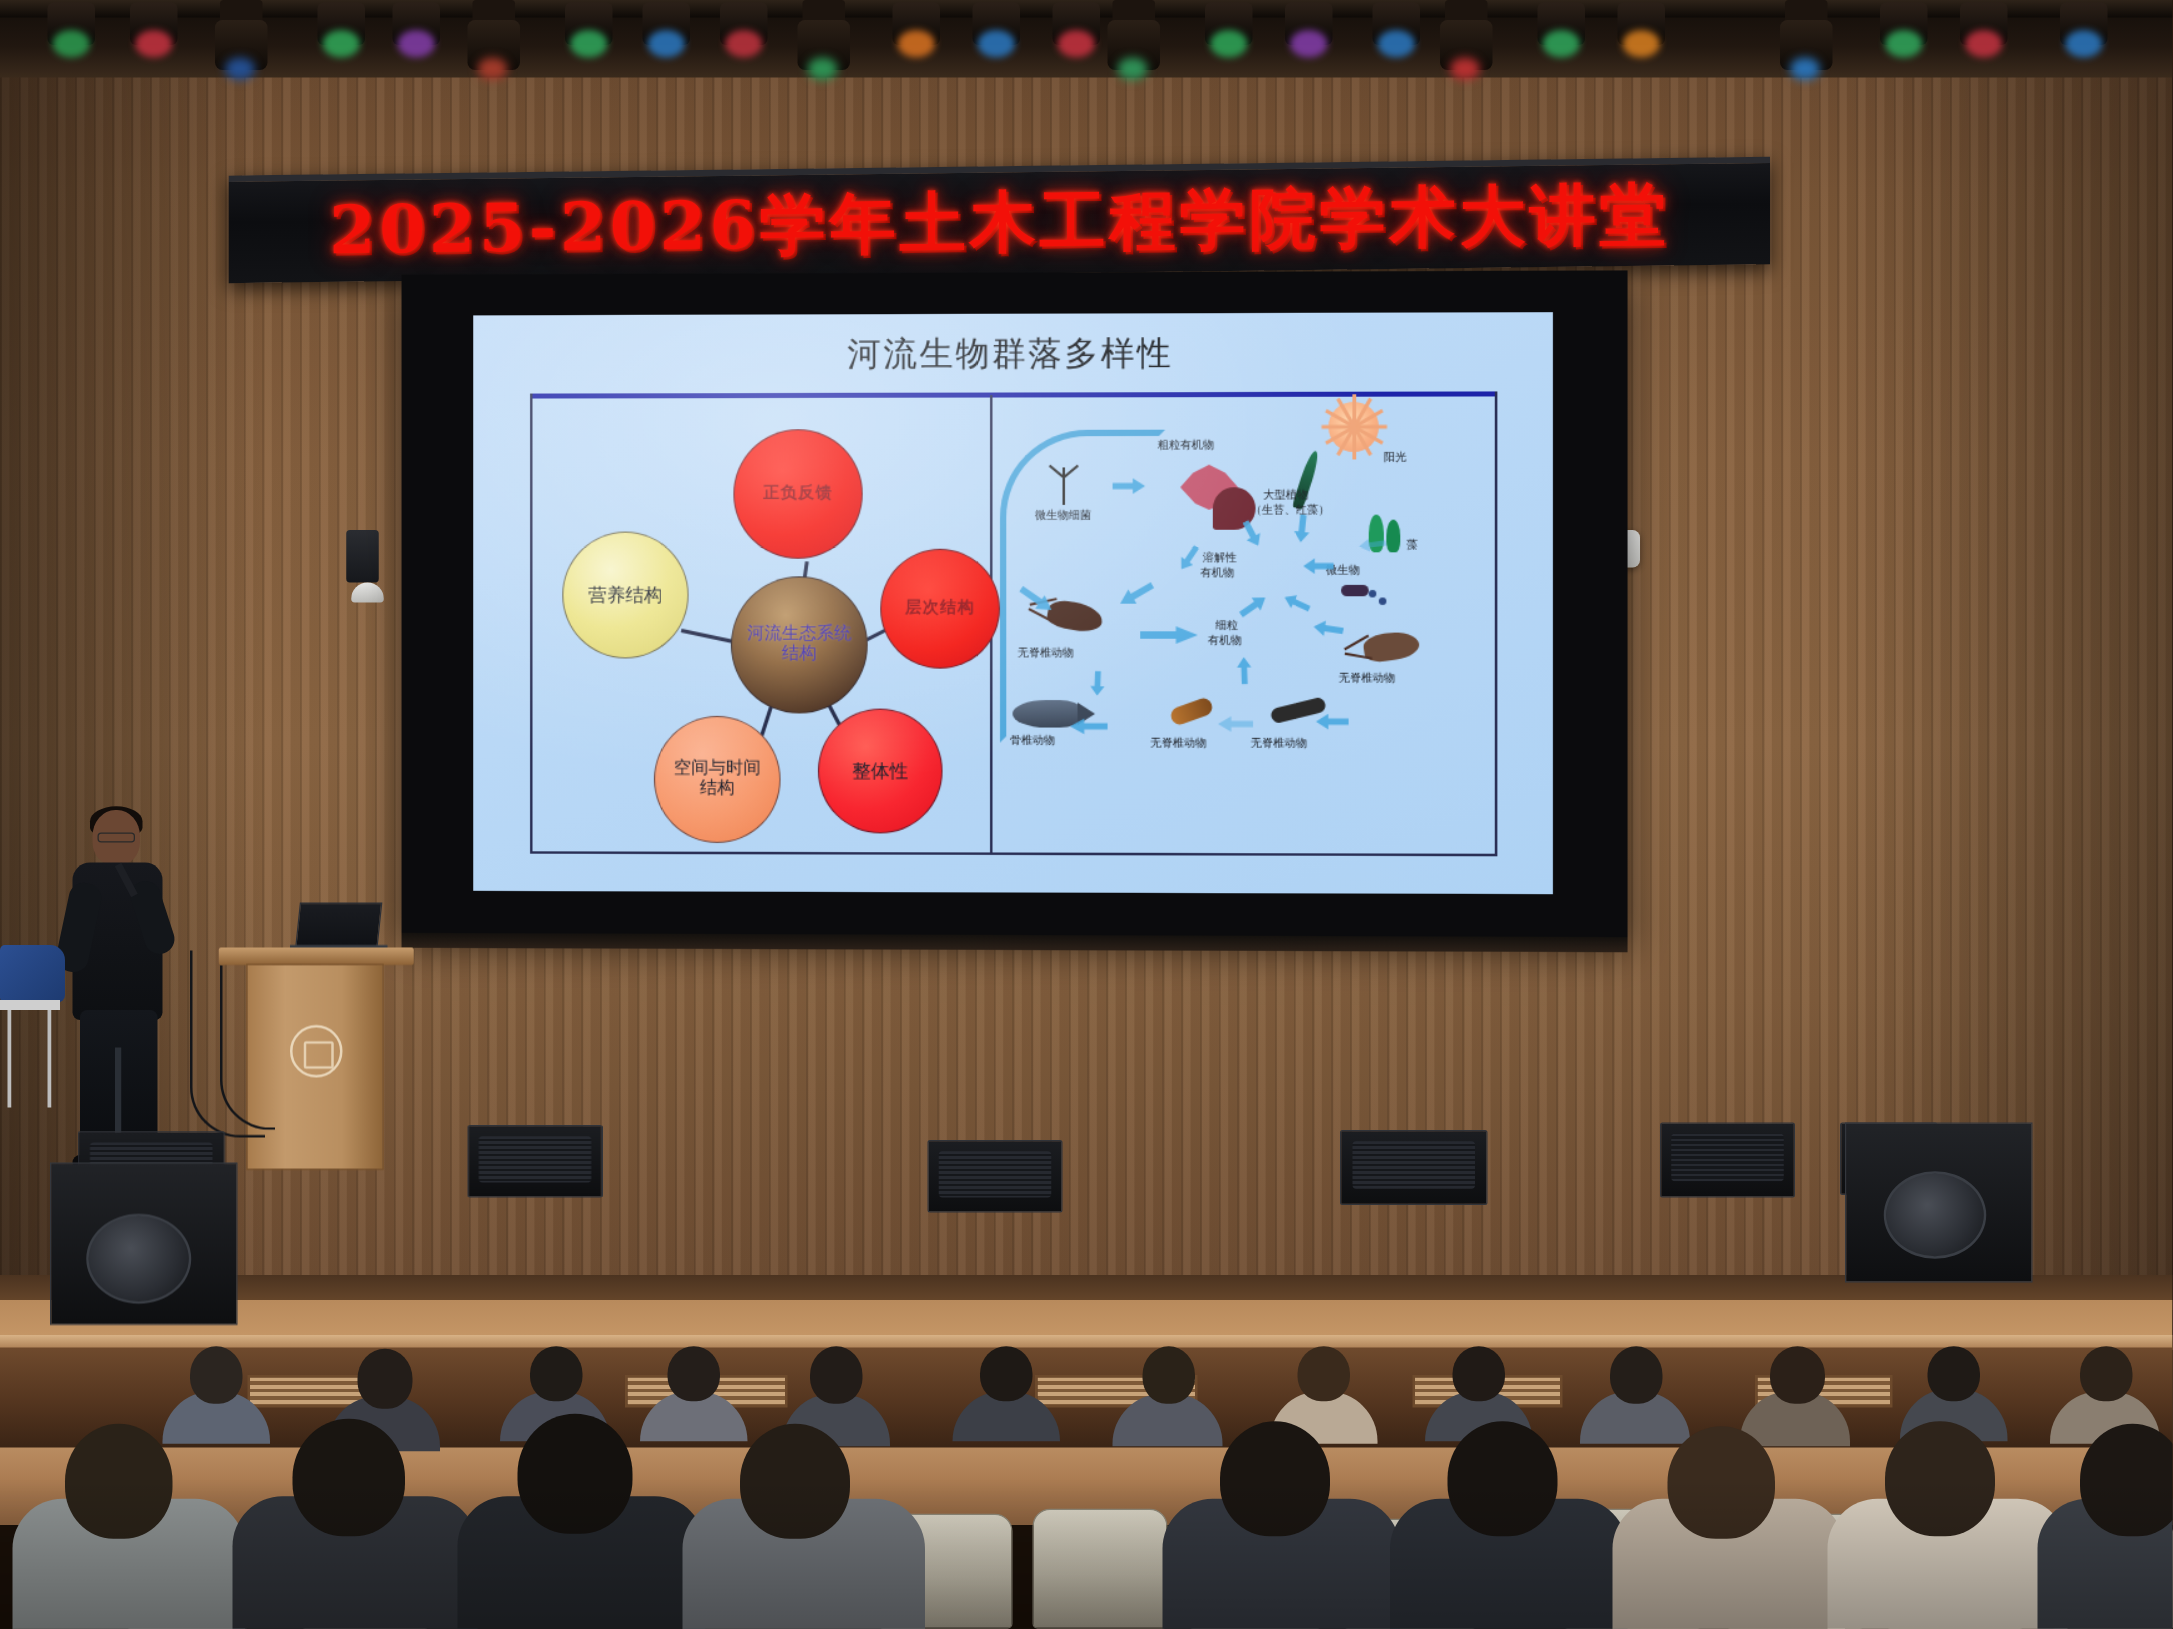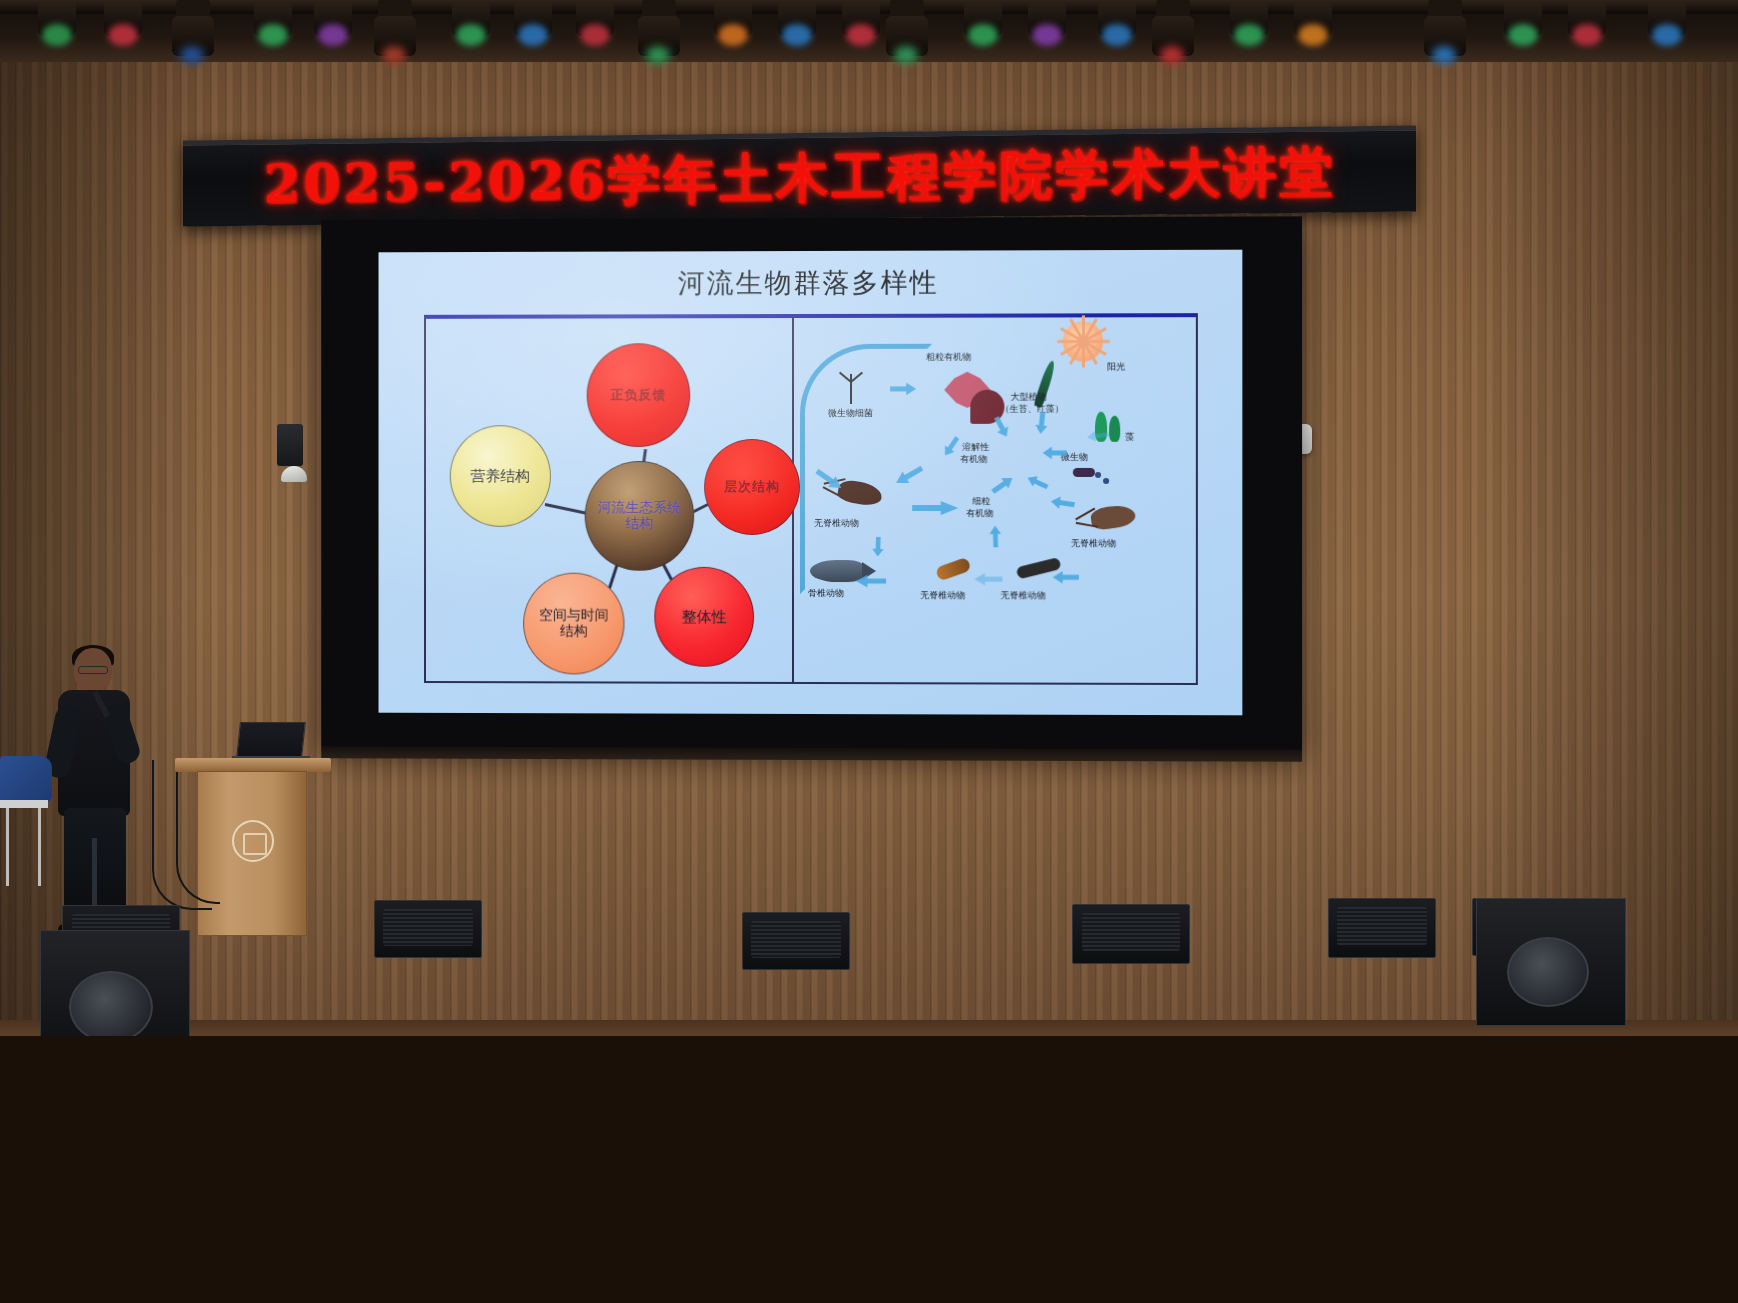--- a/index.html
+++ b/index.html
@@ -3,21 +3,21 @@
 <meta charset="utf-8">
 <style>
   * { box-sizing: border-box; margin: 0; padding: 0; }
   html, body {
     width: 1738px; height: 1303px;
     overflow: hidden;
     background: #1a1008;
     font-family: "Liberation Sans", sans-serif;
   }
 
-  #scene { position: relative; width: 1738px; height: 1036px; overflow: hidden; }
+  #scene { position: relative; width: 1738px; height: 1303px; overflow: hidden; }
 
   
   .wall {
     position: absolute; left: 0; top: 0; width: 1738px; height: 1080px;
     background:
       repeating-linear-gradient(90deg,
         rgba(0,0,0,0.16) 0px, rgba(0,0,0,0.16) 1px,
         rgba(255,255,255,0.035) 2px, rgba(255,255,255,0.035) 7px,
         rgba(0,0,0,0.07) 8px, rgba(0,0,0,0.07) 15px),
       linear-gradient(180deg, #6b4a30 0%, #7d5838 14%, #8a6340 34%,

